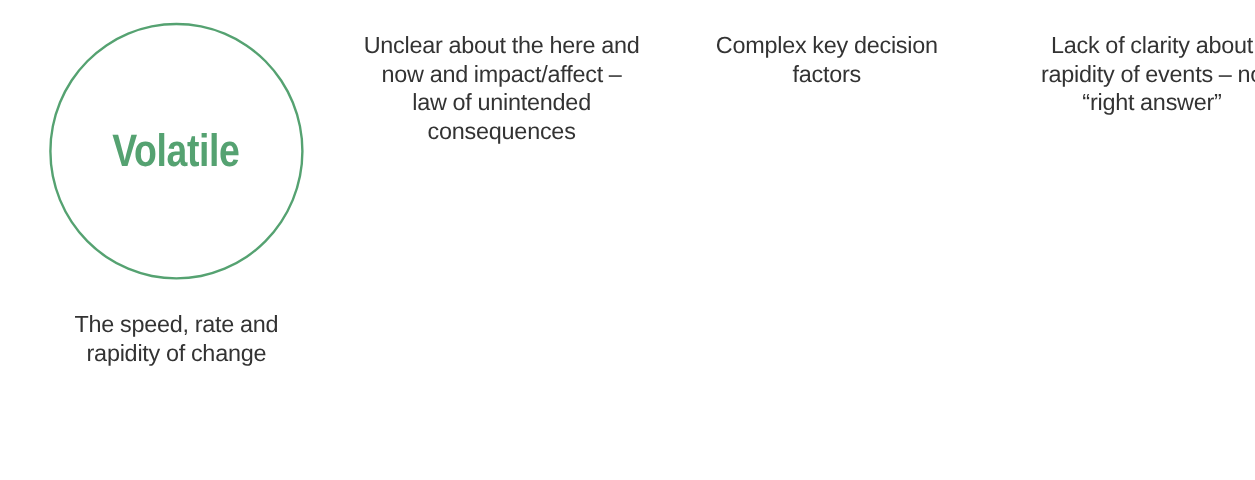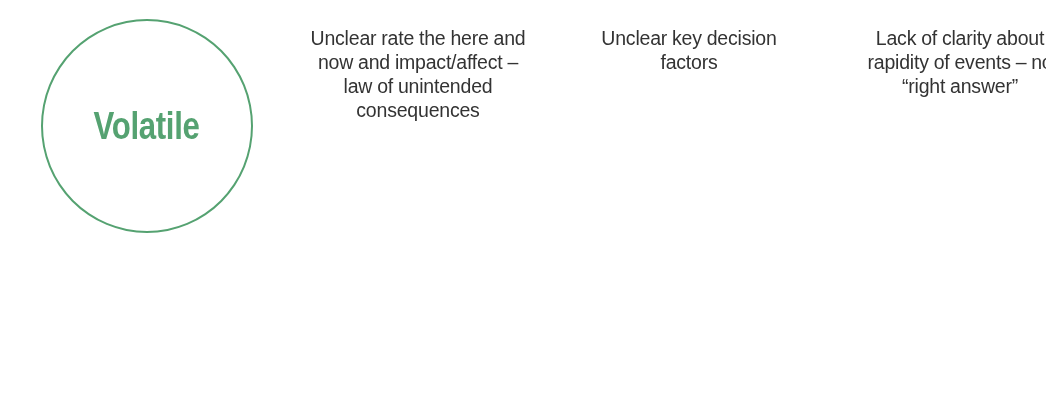--- a/index.html
+++ b/index.html
@@ -95,28 +95,29 @@
 <body>
 
 <div class="vuca-board">
   <div class="vuca-columns">
 
     <div class="vuca-column">
       <div class="circle-wrap">
         <div class="circle-ring"></div>
         <div class="circle-label">Volatile</div>
       </div>
+      <div class="desc">The speed, rate and rapidity of change</div>
     </div>
 
     <div class="vuca-column">
-      <div class="desc">Unclear rate the here and now and impact/affect – law of unintended consequences</div>
+      <div class="desc">Unclear about the here and now and impact/affect – law of unintended consequences</div>
     </div>
 
     <div class="vuca-column">
-      <div class="desc">Unclear key decision factors</div>
+      <div class="desc">Complex key decision factors</div>
     </div>
 
     <div class="vuca-column">
       <div class="desc">Lack of clarity about rapidity of events – no “right answer”</div>
     </div>
 
   </div>
 </div>
 
 </body></html>

